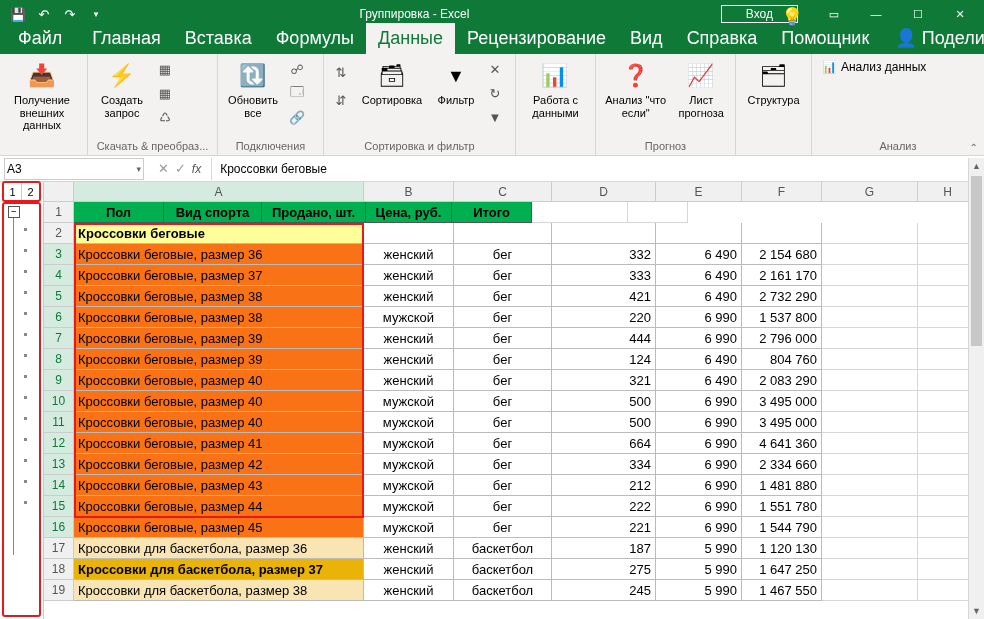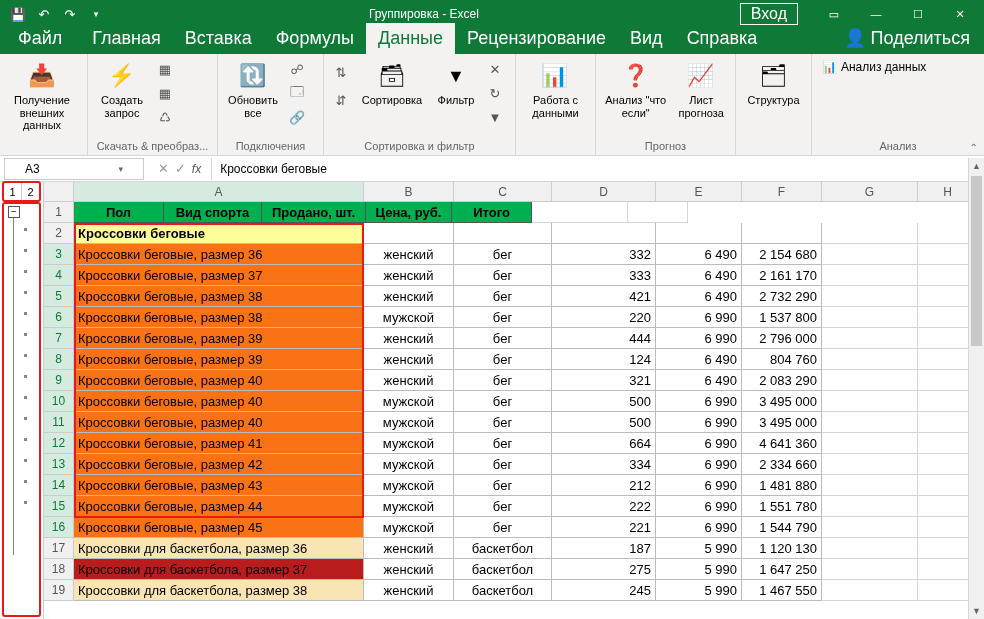--- a/index.html
+++ b/index.html
@@ -4,21 +4,21 @@
 <style>
 * { margin: 0; padding: 0; box-sizing: border-box; font-family: "Segoe UI", Arial, sans-serif; }
 body { background: #fff; width: 984px; height: 619px; overflow: hidden; font-size: 12px; }
 
 
 .titlebar { height: 28px; background: #0f7938; display: flex; align-items: center; color: #fff; }
 .tb-left { display: flex; align-items: center; gap: 2px; padding-left: 6px; }
 .tb-icon { width: 24px; height: 24px; display: flex; align-items: center; justify-content: center; color: #fff; font-size: 13px; }
 .tb-center { flex: 1; text-align: center; font-size: 12px; }
 .tb-right { display: flex; align-items: center; gap: 2px; padding-right: 4px; }
-.tb-login { border: 1px solid #fff; padding: 1px 10px; margin-right: 14px; font-size: 16px; }
+.tb-login { border: 1px solid #fff; padding: 1px 24px; margin-right: 14px; font-size: 12px; }
 .tb-winbtn { width: 40px; height: 28px; display: flex; align-items: center; justify-content: center; font-size: 11px; }
 
 
 .menutabs { height: 26px; background: #0f7938; display: flex; align-items: flex-end; color: #fff; font-size: 18px; }
 .menutab { padding: 5px 12px 5px; cursor: pointer; }
 .menutab.active { background: #f3f2f1; color: #0f7938; }
 .menutab.file { padding-left: 18px; padding-right: 18px; }
 .menu-right { margin-left: auto; display: flex; align-items: center; }
 .menu-share { display: flex; align-items: center; gap: 4px; padding: 5px 14px; }
 
@@ -28,21 +28,21 @@
 .rg-body { display: flex; gap: 4px; align-items: flex-start; }
 .rg-label { text-align: center; font-size: 11px; color: #666; padding-bottom: 1px; padding-top: 1px; }
 .big-btn { display: flex; flex-direction: column; align-items: center; width: 72px; text-align: center; font-size: 11px; line-height: 1.15; gap: 2px; padding-top: 2px; }
 .big-btn .icon { width: 32px; height: 32px; display: flex; align-items: center; justify-content: center; font-size: 22px; }
 .small-col { display: flex; flex-direction: column; gap: 2px; }
 .small-btn { width: 22px; height: 22px; display: flex; align-items: center; justify-content: center; font-size: 13px; color: #555; }
 .ribbon-collapse { position: absolute; right: 6px; bottom: 2px; font-size: 10px; color: #666; }
 
 
 .fbar { height: 26px; border-bottom: 1px solid #d6d6d6; display: flex; align-items: center; }
-.namebox { width: 140px; height: 22px; border: 1px solid #ccc; margin: 0 4px; padding: 0 20px; display: flex; align-items: center; justify-content: space-between; font-size: 12px; }
+.namebox { width: 140px; height: 22px; border: 1px solid #ccc; margin: 0 4px; padding: 0 2px; display: flex; align-items: center; justify-content: space-between; font-size: 12px; }
 .namebox .dd { font-size: 9px; color: #666; }
 .fbar-btns { display: flex; align-items: center; gap: 6px; padding: 0 10px; color: #999; font-size: 13px; border-right: 1px solid #d6d6d6; height: 22px; }
 .fx { font-style: italic; font-size: 12px; color: #555; }
 .formula-in { flex: 1; padding: 0 8px; font-size: 12px; display: flex; align-items: center; height: 22px; }
 .fbar-expand { width: 20px; text-align: center; color: #666; font-size: 10px; }
 
 
 .grid-wrap { display: flex; height: 437px; position: relative; }
 .outline-col { width: 44px; border-right: 1px solid #ccc; display: flex; flex-direction: column; background: #fff; }
 .outline-hdr { height: 21px; display: flex; border: 2px solid #e7191a; border-radius: 3px; margin: -1px 2px 0 2px; }
@@ -101,20 +101,21 @@
 
 <div class="menutabs">
   <div class="menutab file">Файл</div>
   <div class="menutab">Главная</div>
   <div class="menutab">Вставка</div>
   <div class="menutab">Формулы</div>
   <div class="menutab active">Данные</div>
   <div class="menutab">Рецензирование</div>
   <div class="menutab">Вид</div>
   <div class="menutab">Справка</div>
+  <div class="menutab"><span style="margin-right:4px">💡</span><span>Помощник</span></div>
   <div class="menu-right">
     <div class="menu-share">
         <span>👤</span>
         <span>Поделиться</span>
       </div>
   </div>
 </div>
 
 <div class="ribbon">
   <div class="ribbon-group" style="width:88px">
@@ -456,21 +457,21 @@
           <div class="cell center cB">женский</div>
           <div class="cell center cC">баскетбол</div>
           <div class="cell num cD">187</div>
           <div class="cell num cE">5 990</div>
           <div class="cell num cF">1 120 130</div>
           <div class="cell blank cG"></div>
           <div class="cell blank cH"></div>
         </div>
         <div class="row">
           <div class="row-hdr">18</div>
-          <div class="cell group-title cA" style="background:#b91c1c; font-weight:normal">Кроссовки для баскетбола, размер 37</div>
+          <div class="cell group-title cA" style="background:#eab308; font-weight:bold">Кроссовки для баскетбола, размер 37</div>
           <div class="cell center cB">женский</div>
           <div class="cell center cC">баскетбол</div>
           <div class="cell num cD">275</div>
           <div class="cell num cE">5 990</div>
           <div class="cell num cF">1 647 250</div>
           <div class="cell blank cG"></div>
           <div class="cell blank cH"></div>
         </div>
         <div class="row">
           <div class="row-hdr">19</div>

